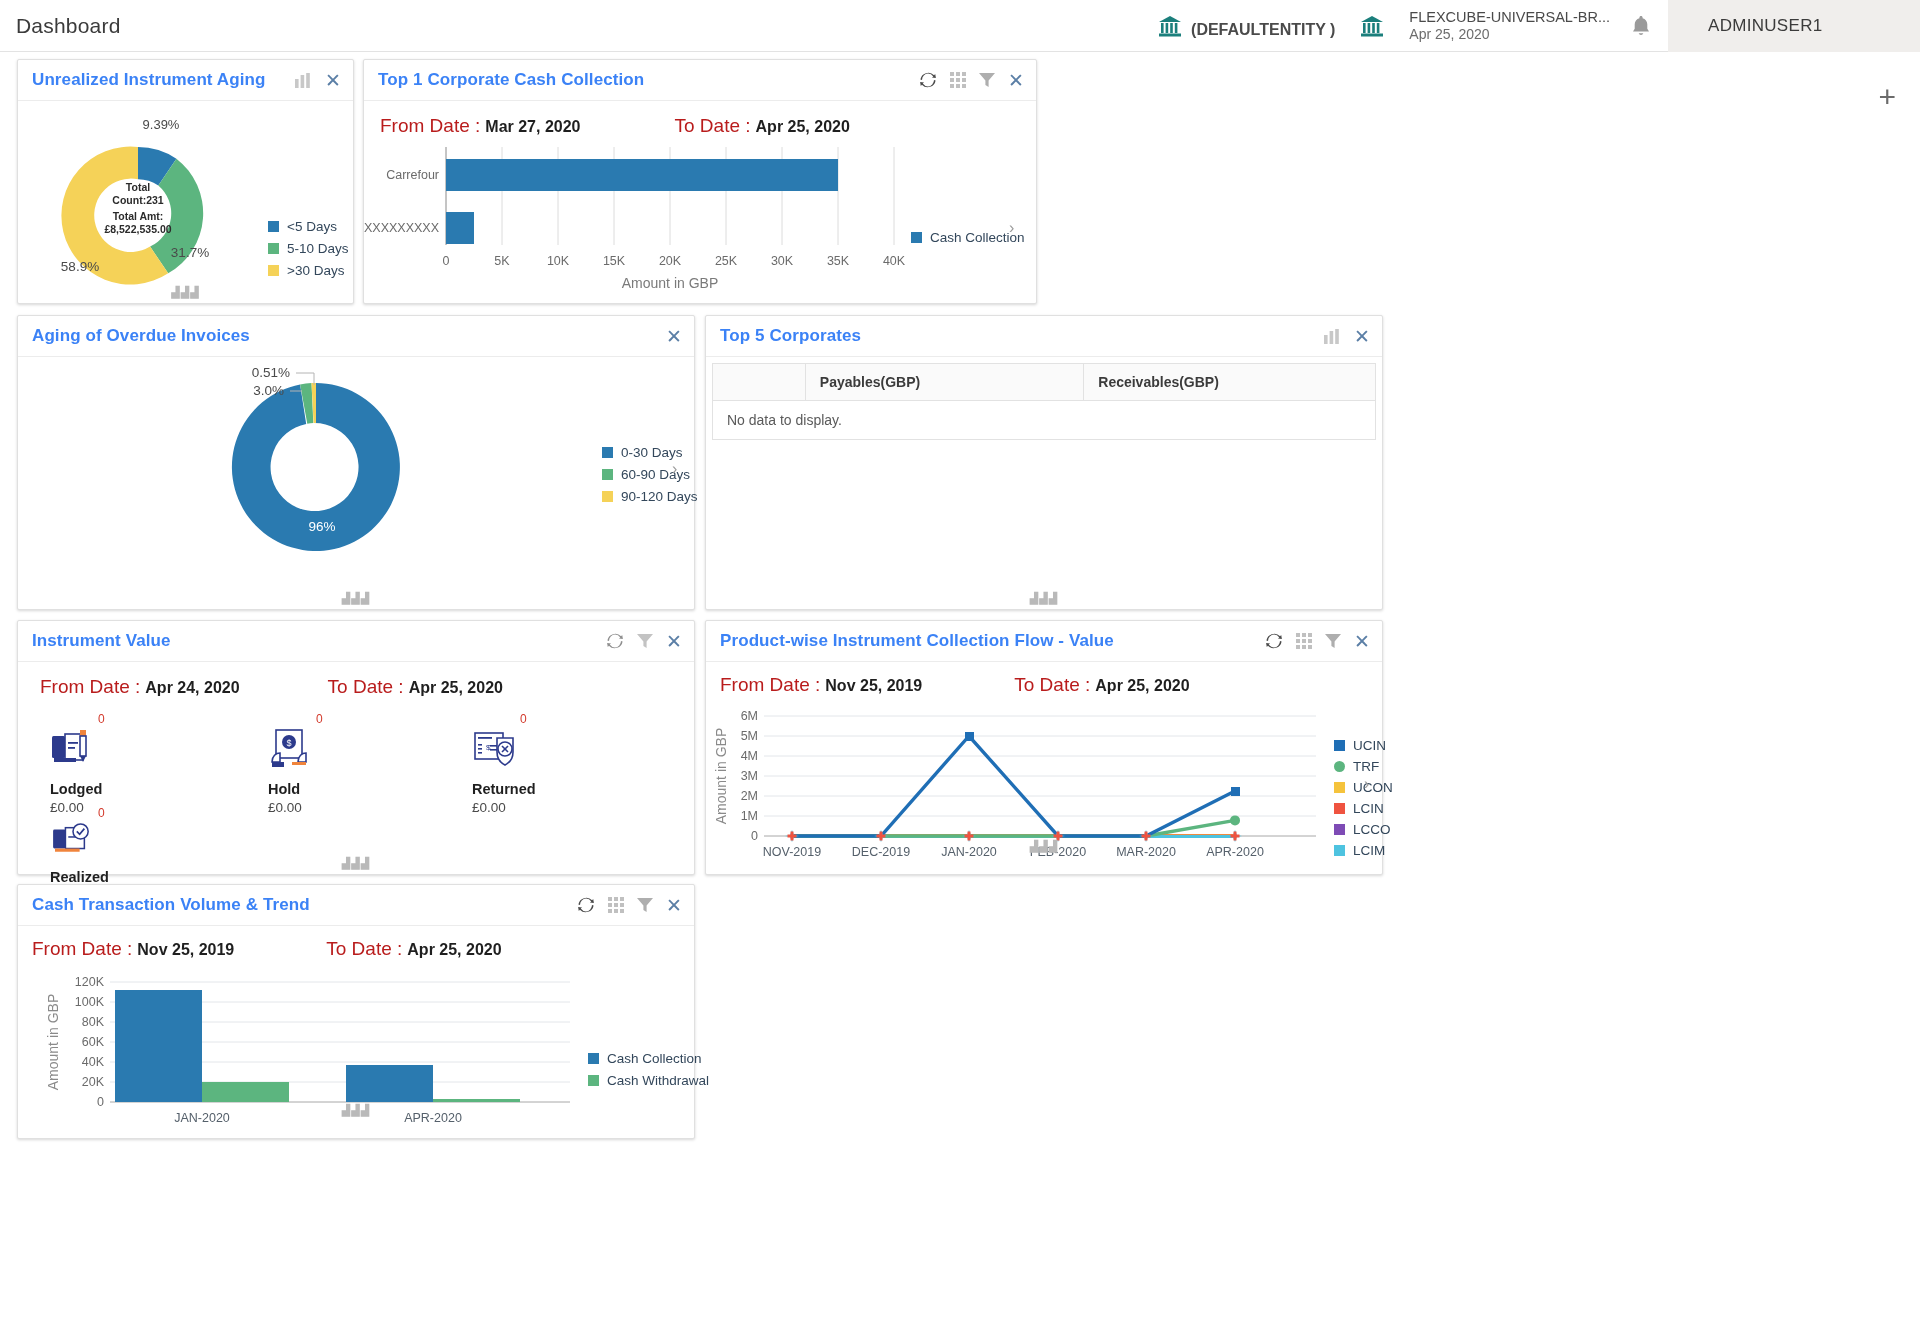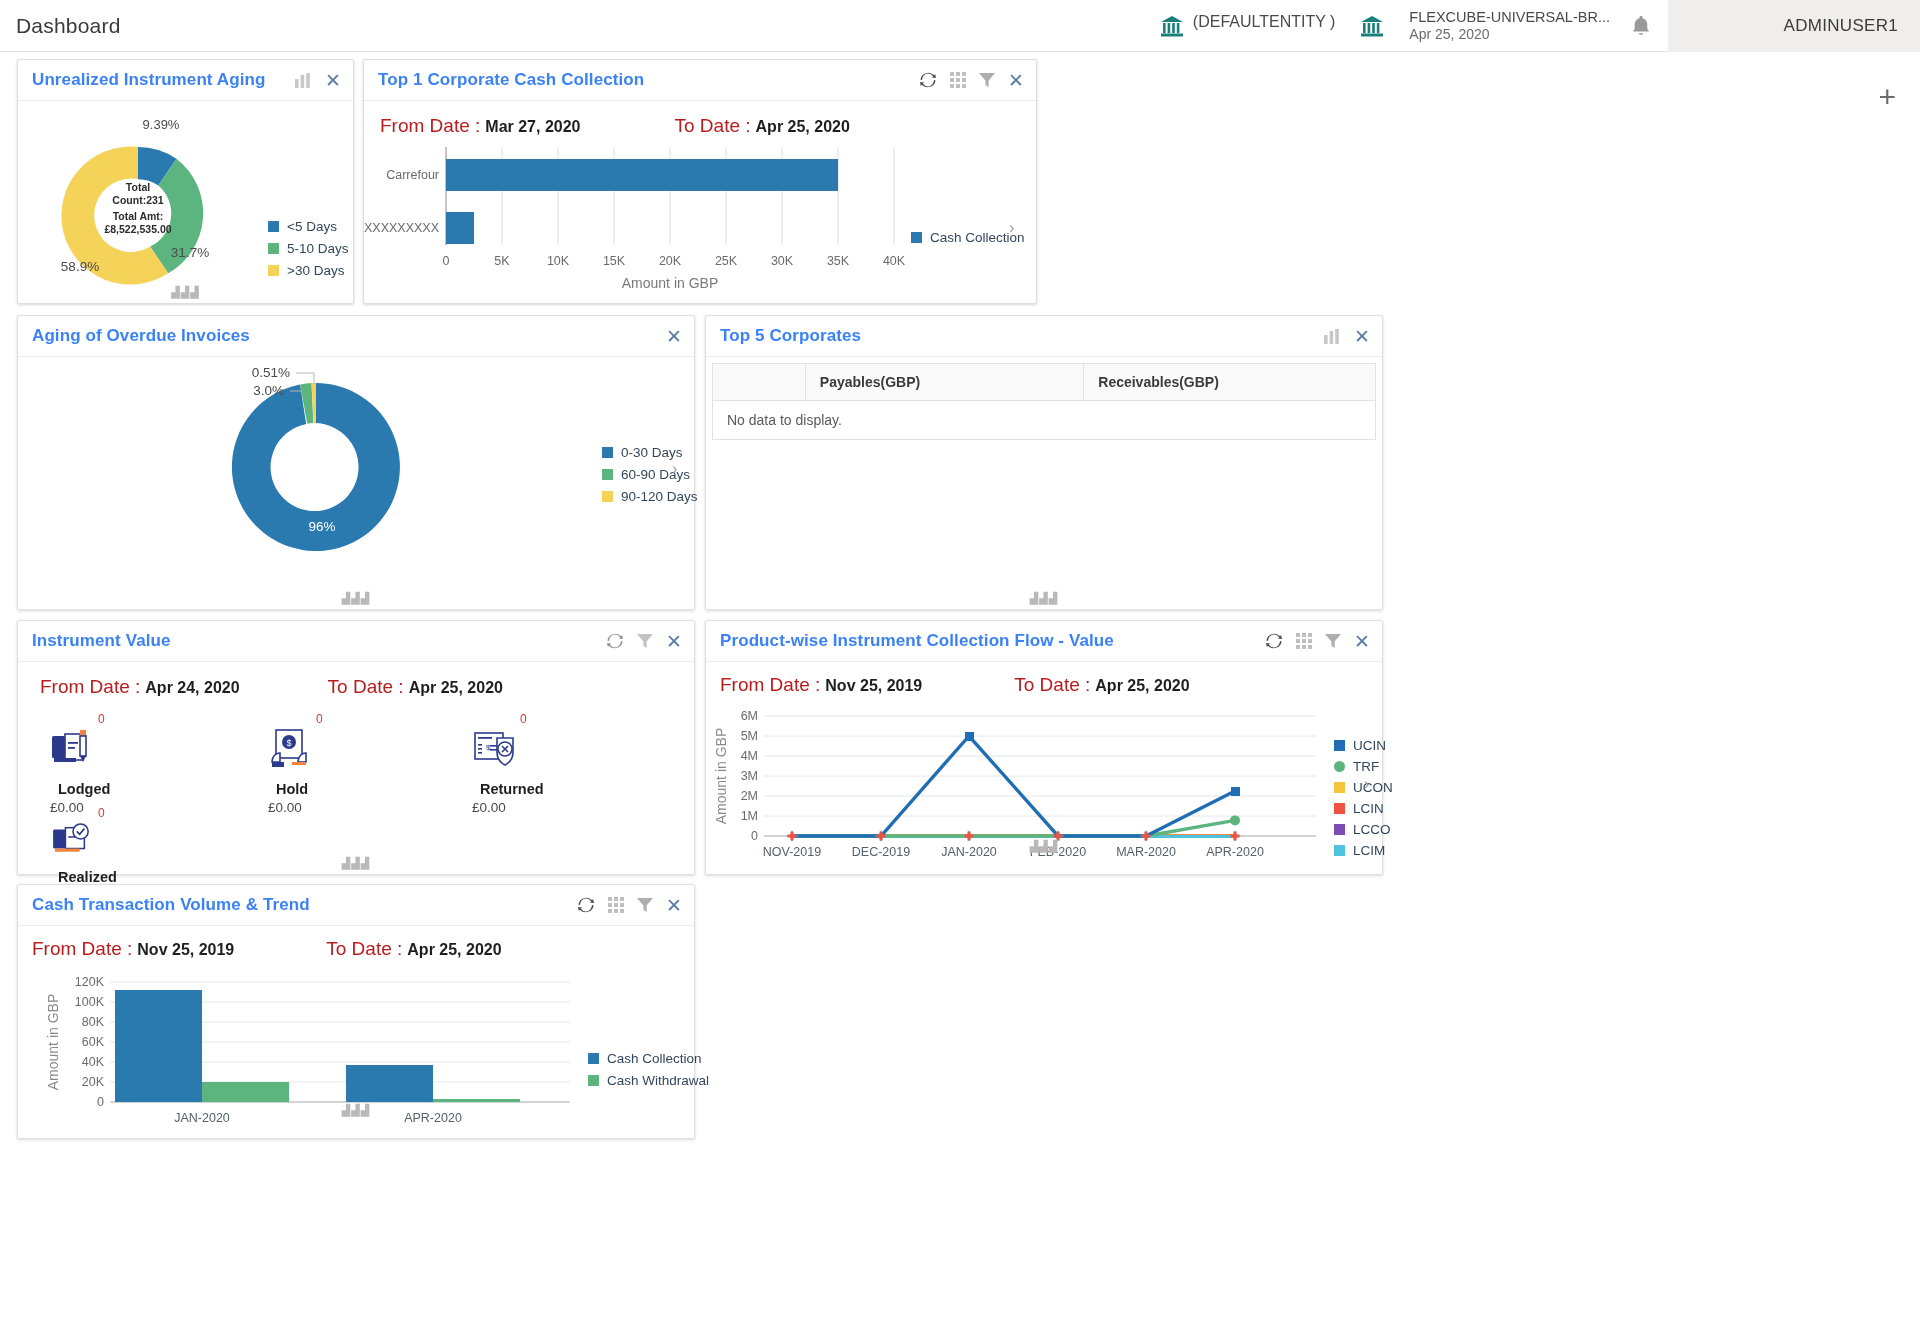--- a/index.html
+++ b/index.html
@@ -16,30 +16,30 @@
     position: absolute; left: 0; top: 0; width: 1920px; height: 52px;
     background: #ffffff; border-bottom: 1px solid #e3e3e3;
     display: flex; align-items: center;
   }
   .topbar-title {
     font-size: 21px; color: #3b3b3b; margin-left: 16px; letter-spacing: .2px;
   }
   .topbar-right {
     margin-left: auto; display: flex; align-items: center; height: 52px;
   }
-  .entity-block { display: flex; align-items: flex-start; gap: 8px; padding: 0 14px; }
+  .entity-block { display: flex; align-items: flex-end; gap: 8px; padding: 0 14px; font-weight: bold; }
   .entity-text { font-size: 16px; color: #4a4a4a; white-space: nowrap; }
   .bank-block { display: flex; align-items: center; gap: 24px; padding: 0 10px; }
   .bank-lines { display: flex; flex-direction: column; line-height: 1.25; }
   .bank-name { font-size: 14.5px; color: #4a4a4a; white-space: nowrap; }
   .bank-date { font-size: 14px; color: #6c6c6c; }
   .bell-wrap { padding: 0 16px 0 10px; display: flex; align-items: center; }
   .user-block {
     height: 52px; background: #f0eeec; display: flex; align-items: center;
-    padding: 0 22px 0 40px; min-width: 252px; justify-content: flex-end;
+    padding: 0 22px 0 40px; min-width: 252px; justify-content: flex-start;
   }
   .user-name { font-size: 17px; color: #3b3b3b; letter-spacing: .3px; }
 
   
   .canvas { position: absolute; left: 0; top: 52px; width: 1920px; height: 1287px; background: #fff; }
   .add-widget {
     position: absolute; right: 24px; top: 30px;
     font-size: 30px; color: #6b6b6b; line-height: 1; cursor: pointer; font-weight: 300;
   }
 
@@ -90,21 +90,21 @@
   table.t5 td {
     font-size: 14px; color: #5a5a5a; padding: 11px 14px;
     border: 1px solid #e2e2e2;
   }
 
   
   .tiles { position: relative; }
   .tile { position: absolute; width: 160px; }
   .tile-count { font-size: 12px; color: #d33a2c; margin-left: 48px; }
   .tile-icon { width: 46px; height: 42px; margin-top: 2px; }
-  .tile-label { font-size: 14.5px; font-weight: bold; color: #1f1f1f; margin-top: 7px; margin-left: 8px; }
+  .tile-label { font-size: 14.5px; font-weight: bold; color: #1f1f1f; margin-top: 7px; }
   .tile-amt { font-size: 13.5px; color: #4a4a4a; margin-top: 3px; }
 </style>
 </head>
 <body>
 
 <div class="topbar">
   <div class="topbar-title">Dashboard</div>
 
   <div class="topbar-right">
 

